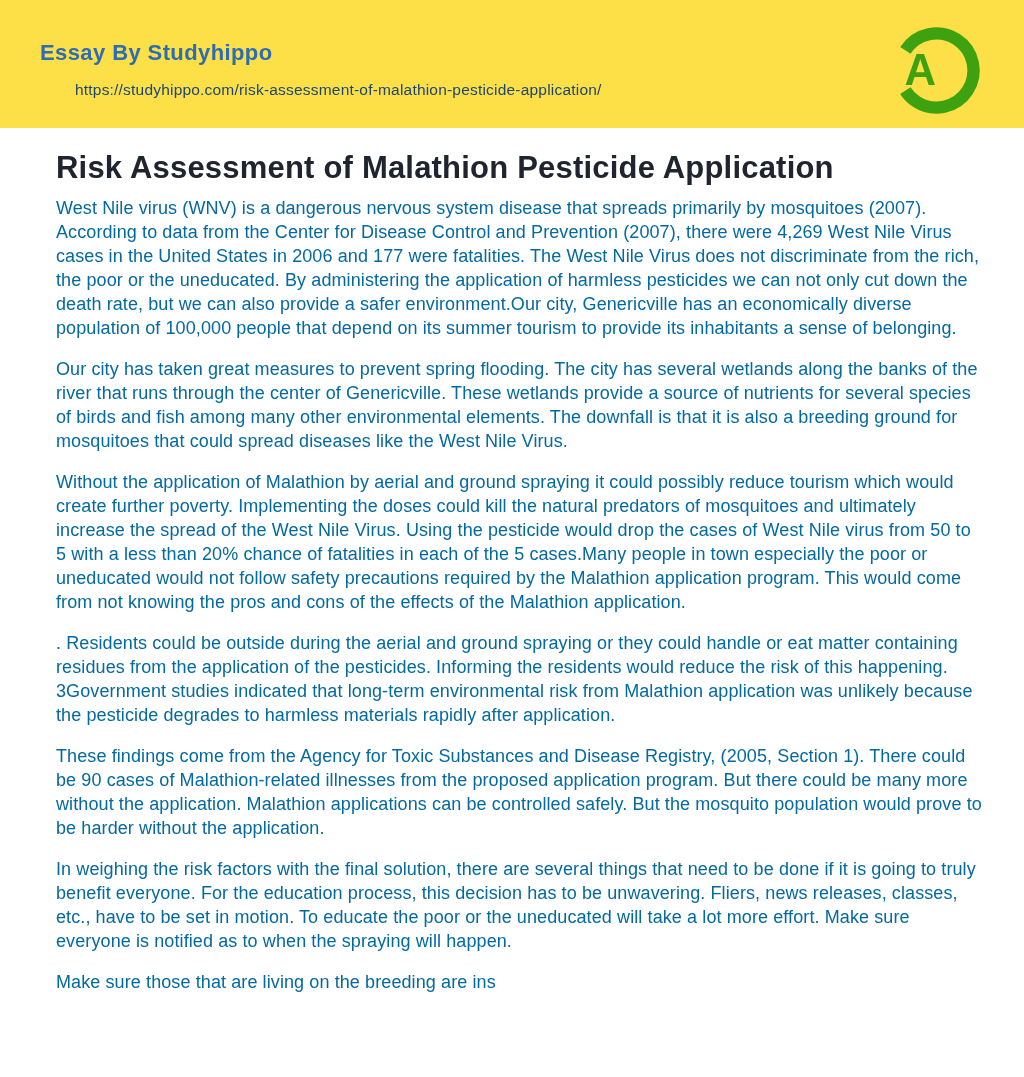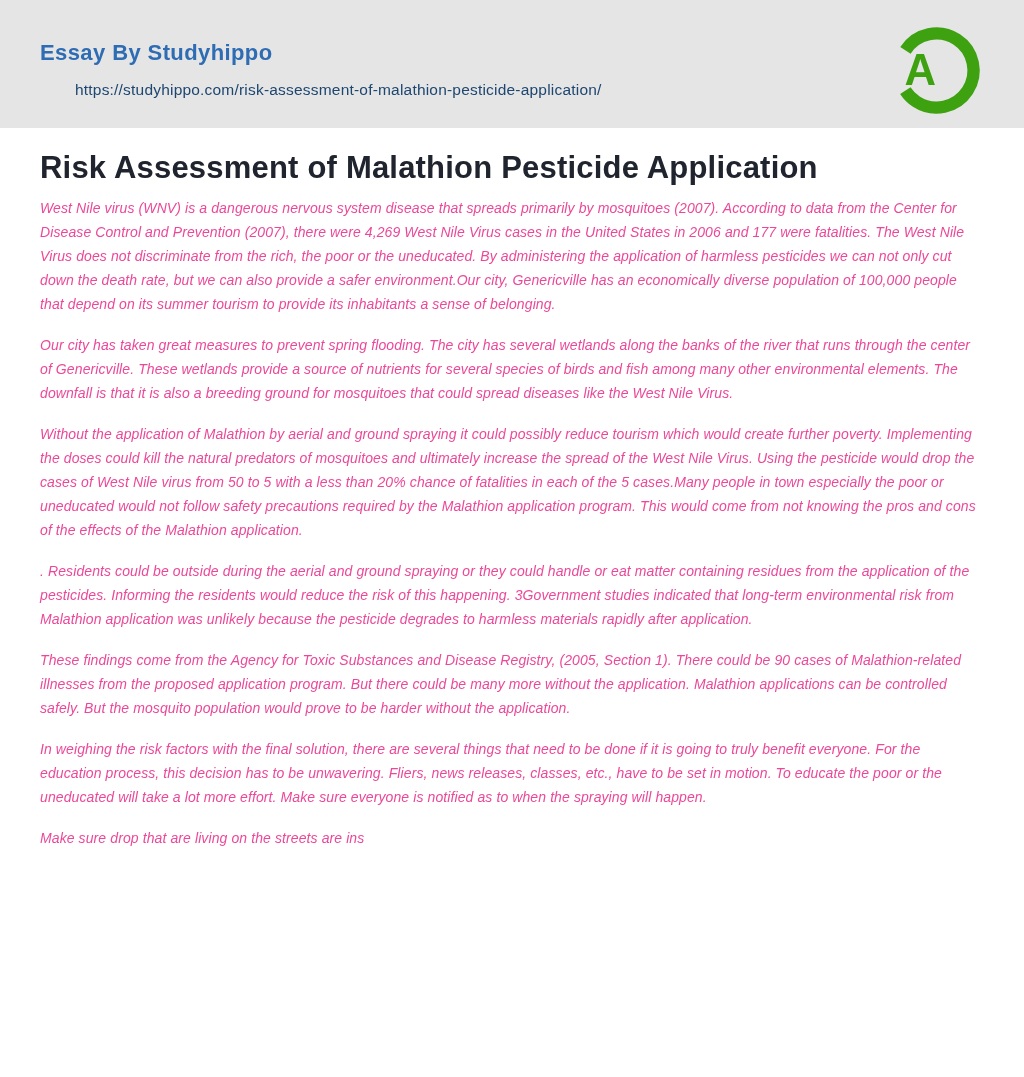--- a/index.html
+++ b/index.html
@@ -8,21 +8,21 @@
     width: 1024px;
     min-height: 1077px;
     font-family: "Liberation Sans", sans-serif;
     position: relative;
     overflow: hidden;
   }
 
   
   .site-header {
     height: 128px;
-    background: #e5e5e5;
+    background: #fde047;
     display: flex;
     align-items: center;
     justify-content: space-between;
     padding: 10px 40px 0 40px;
   }
   .header-text { display: flex; flex-direction: column; }
   .byline {
     color: #2e6cb3;
     font-size: 22px;
     font-weight: 700;
@@ -37,39 +37,38 @@
   }
   .logo-wrap {
     width: 95px;
     height: 95px;
     flex: 0 0 auto;
     margin-top: 2px;
   }
 
   
   .essay-content {
-    padding: 22px 40px 60px 40px;
+    padding: 22px 40px 60px 56px;
   }
   .page-title {
     color: #20242e;
     font-size: 31px;
     line-height: 35px;
     font-weight: 700;
     letter-spacing: 0.2px;
     max-width: 810px;
     margin: 0 0 11px 0;
   }
   .paragraph {
-    color: #ec4899;
-    font-size: 14px;
+    color: #0369a1;
+    font-size: 18px;
     line-height: 24px;
     letter-spacing: 0.1px;
     max-width: 948px;
     margin: 0 0 17px 0;
-    font-style: italic;
   }
   .paragraph:last-child { margin-bottom: 0; }
 </style>
 </head>
 <body>
 
 <header class="site-header">
   <div class="header-text">
     <div class="byline">Essay By Studyhippo</div>
     <div class="page-url">https://studyhippo.com/risk-assessment-of-malathion-pesticide-application/</div>
@@ -83,14 +82,14 @@
 </header>
 
 <main class="essay-content">
   <h1 class="page-title">Risk Assessment of Malathion Pesticide Application</h1>
   <p class="paragraph">West Nile virus (WNV) is a dangerous nervous system disease that spreads primarily by mosquitoes (2007). According to data from the Center for Disease Control and Prevention (2007), there were 4,269 West Nile Virus cases in the United States in 2006 and 177 were fatalities. The West Nile Virus does not discriminate from the rich, the poor or the uneducated. By administering the application of harmless pesticides we can not only cut down the death rate, but we can also provide a safer environment.Our city, Genericville has an economically diverse population of 100,000 people that depend on its summer tourism to provide its inhabitants a sense of belonging.</p>
   <p class="paragraph">Our city has taken great measures to prevent spring flooding. The city has several wetlands along the banks of the river that runs through the center of Genericville. These wetlands provide a source of nutrients for several species of birds and fish among many other environmental elements. The downfall is that it is also a breeding ground for mosquitoes that could spread diseases like the West Nile Virus.</p>
   <p class="paragraph">Without the application of Malathion by aerial and ground spraying it could possibly reduce tourism which would create further poverty. Implementing the doses could kill the natural predators of mosquitoes and ultimately increase the spread of the West Nile Virus. Using the pesticide would drop the cases of West Nile virus from 50 to 5 with a less than 20% chance of fatalities in each of the 5 cases.Many people in town especially the poor or uneducated would not follow safety precautions required by the Malathion application program. This would come from not knowing the pros and cons of the effects of the Malathion application.</p>
   <p class="paragraph">. Residents could be outside during the aerial and ground spraying or they could handle or eat matter containing residues from the application of the pesticides. Informing the residents would reduce the risk of this happening. 3Government studies indicated that long-term environmental risk from Malathion application was unlikely because the pesticide degrades to harmless materials rapidly after application.</p>
   <p class="paragraph">These findings come from the Agency for Toxic Substances and Disease Registry, (2005, Section 1). There could be 90 cases of Malathion-related illnesses from the proposed application program. But there could be many more without the application. Malathion applications can be controlled safely. But the mosquito population would prove to be harder without the application.</p>
   <p class="paragraph">In weighing the risk factors with the final solution, there are several things that need to be done if it is going to truly benefit everyone. For the education process, this decision has to be unwavering. Fliers, news releases, classes, etc., have to be set in motion. To educate the poor or the uneducated will take a lot more effort. Make sure everyone is notified as to when the spraying will happen.</p>
-  <p class="paragraph">Make sure drop that are living on the streets are ins</p>
+  <p class="paragraph">Make sure those that are living on the breeding are ins</p>
 </main>
 
 </body></html>

